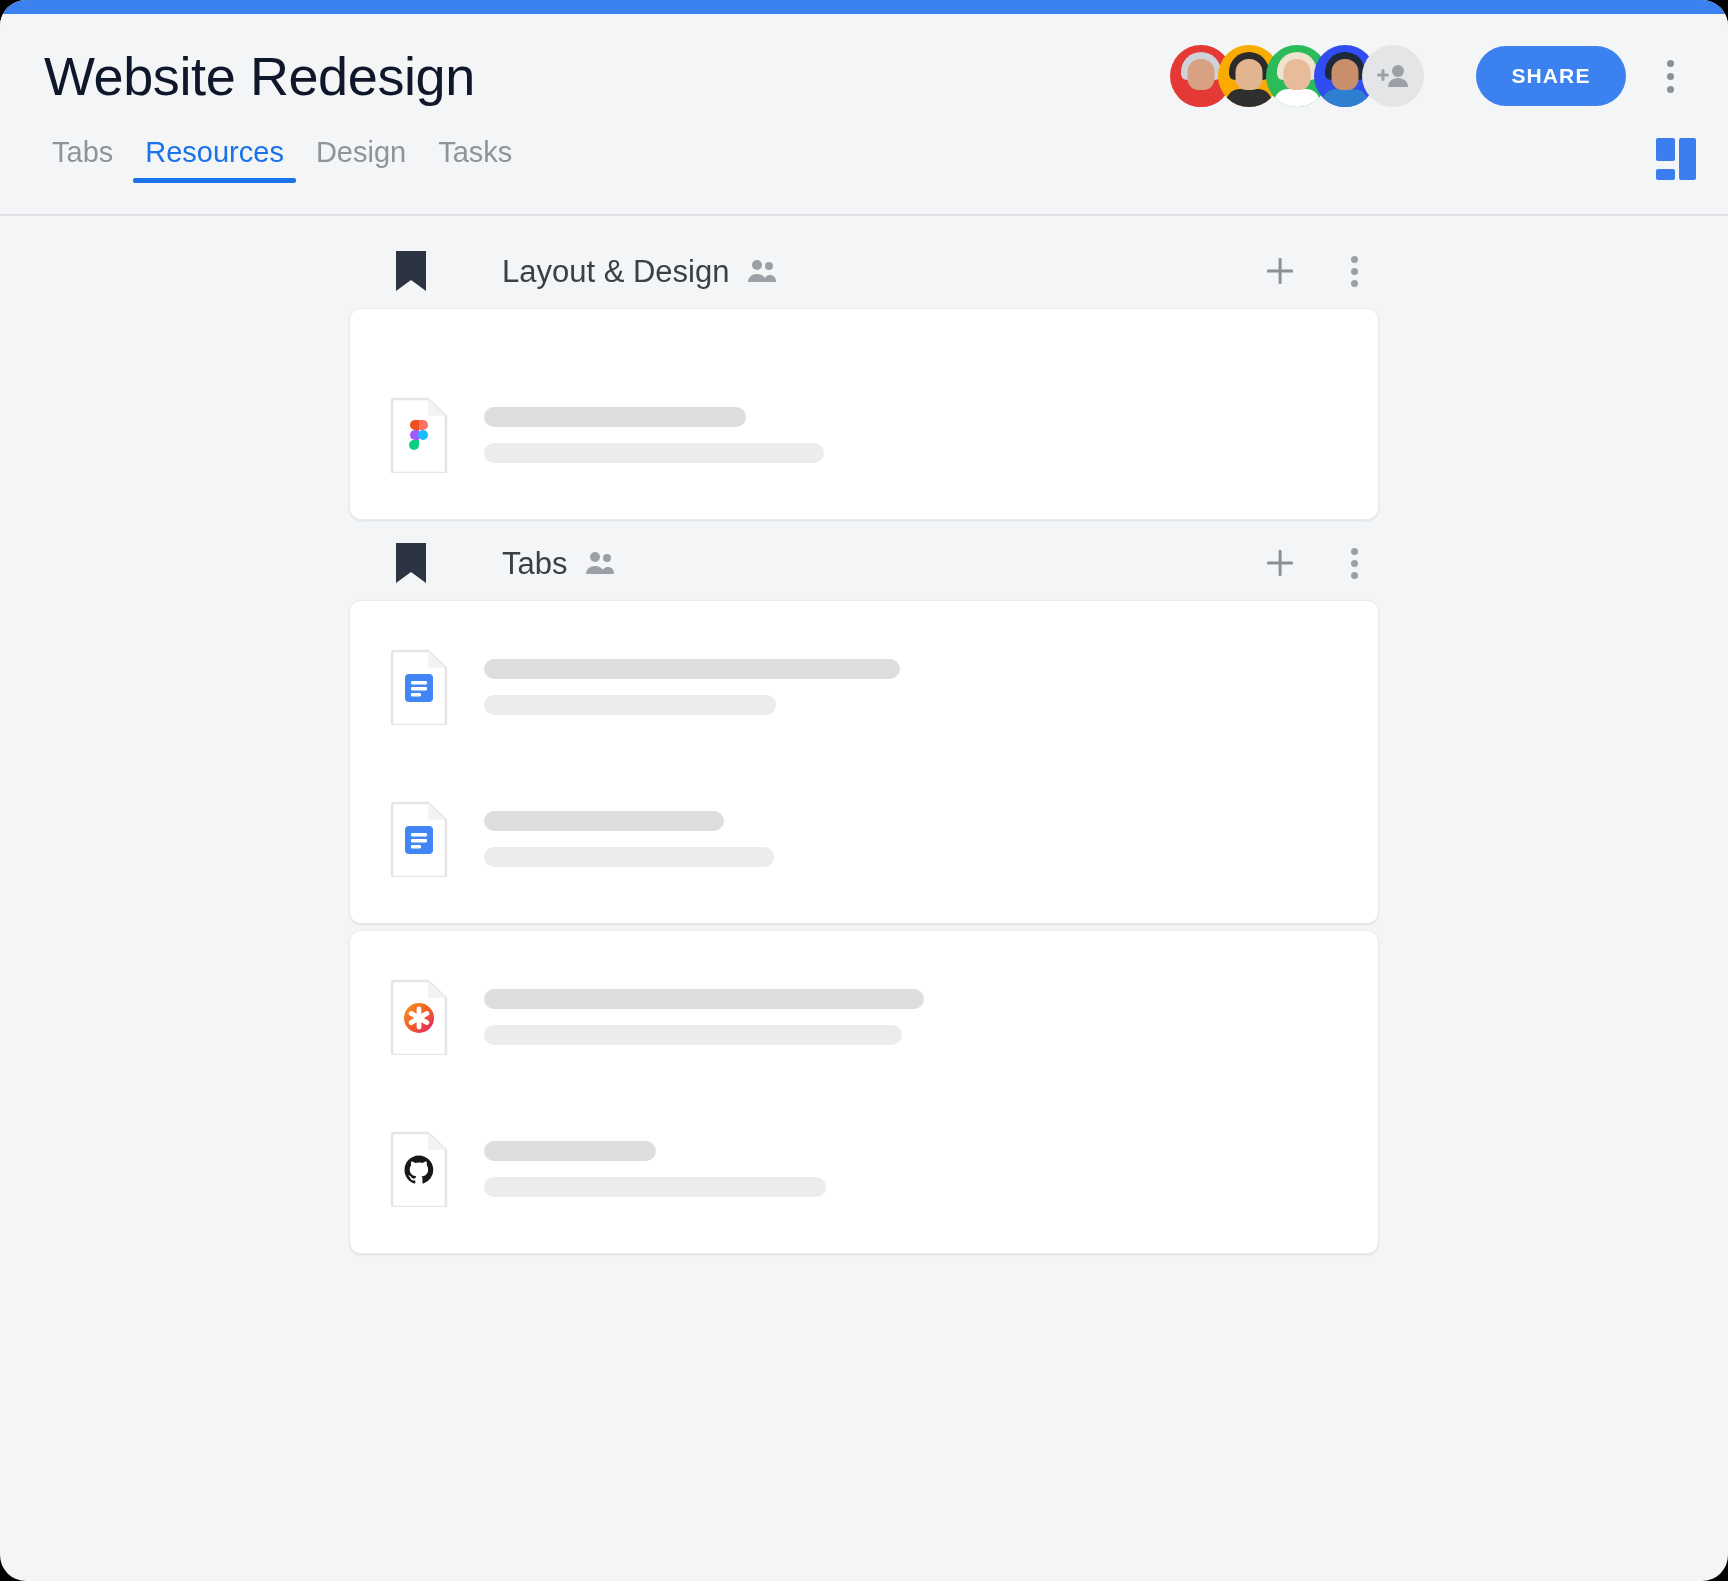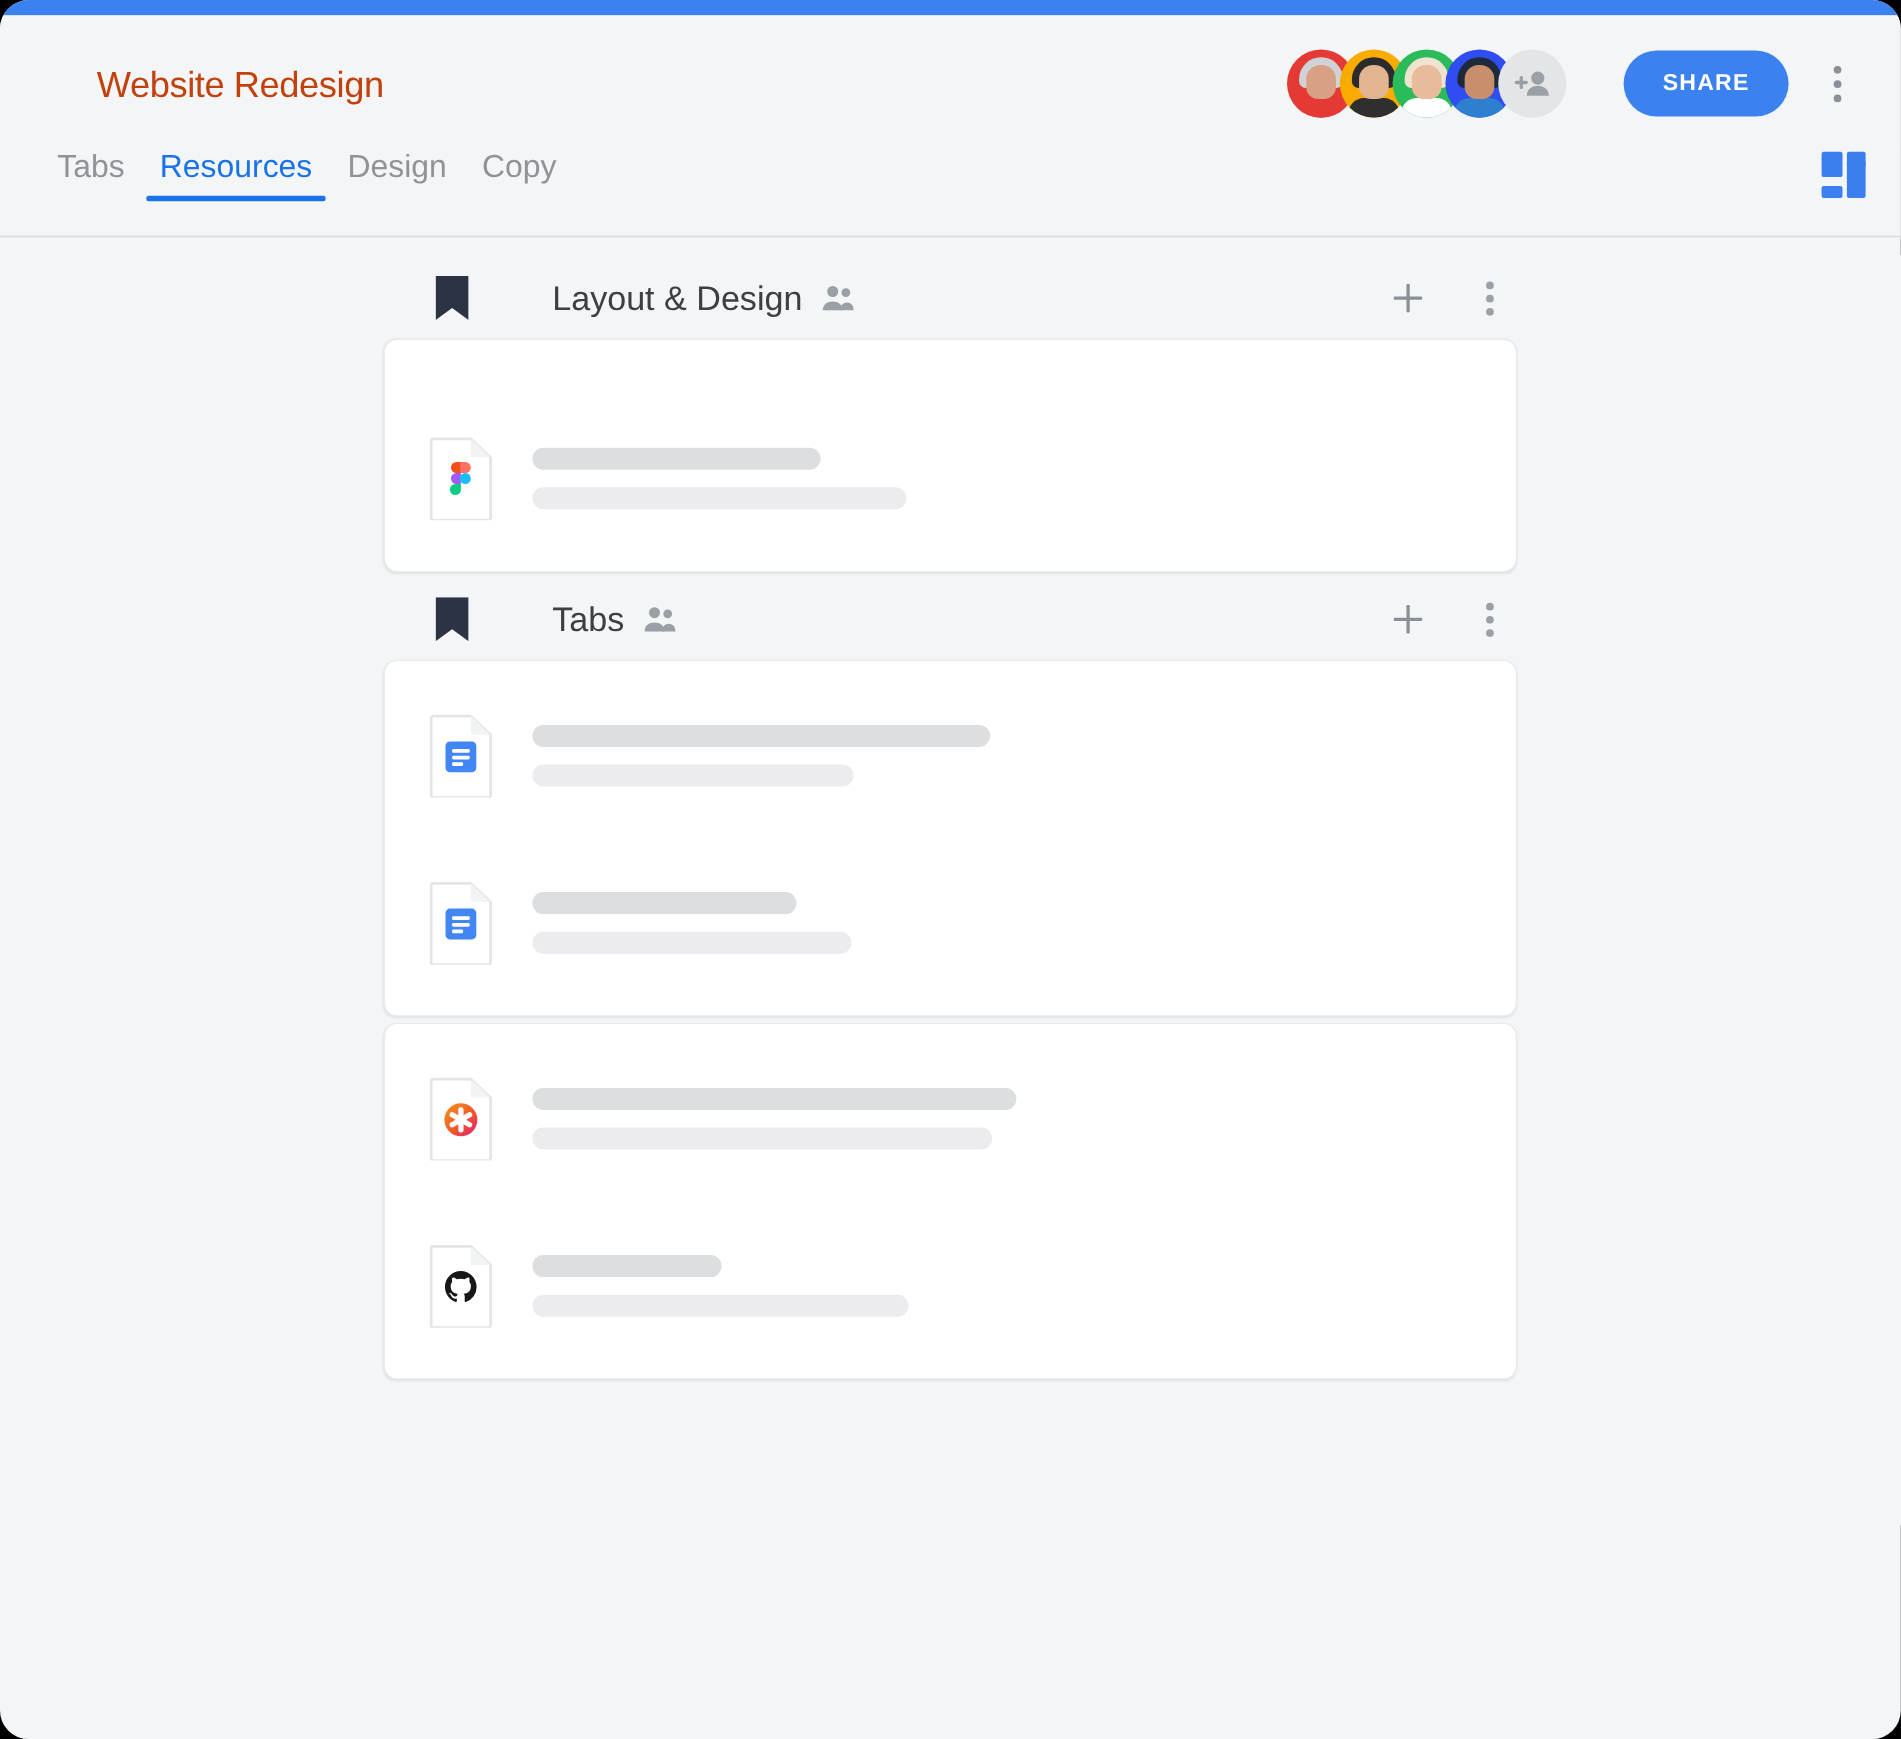--- a/index.html
+++ b/index.html
@@ -36,26 +36,25 @@
   .app-header {
     flex: 0 0 auto;
     height: 124px;
     display: flex;
     align-items: center;
     padding: 0 36px 0 44px;
     background: #f3f5f7;
   }
 
   .app-title {
-    font-size: 33px;
+    font-size: 54px;
     font-weight: 400;
-    color: #c2410c;
+    color: #0f172a;
     letter-spacing: -0.4px;
     line-height: 1;
-    margin-left: 44px;
   }
 
   .header-spacer { flex: 1 1 auto; }
 
   .avatars {
     display: flex;
     align-items: center;
     margin-right: 52px;
   }
 
@@ -348,21 +347,21 @@
         <span class="dot"></span>
         <span class="dot"></span>
     </button>
   </div>
 
   <div class="tabbar">
     <div class="tabs">
       <button class="tab">Tabs</button>
       <button class="tab active">Resources</button>
       <button class="tab">Design</button>
-      <button class="tab">Copy</button>
+      <button class="tab">Tasks</button>
     </div>
     <div class="tabbar-spacer"></div>
     <button class="grid-toggle">
       <i class="c1"></i>
         <i class="c2"></i>
         <i class="c3"></i>
         <i class="c4"></i>
     </button>
   </div>
 

